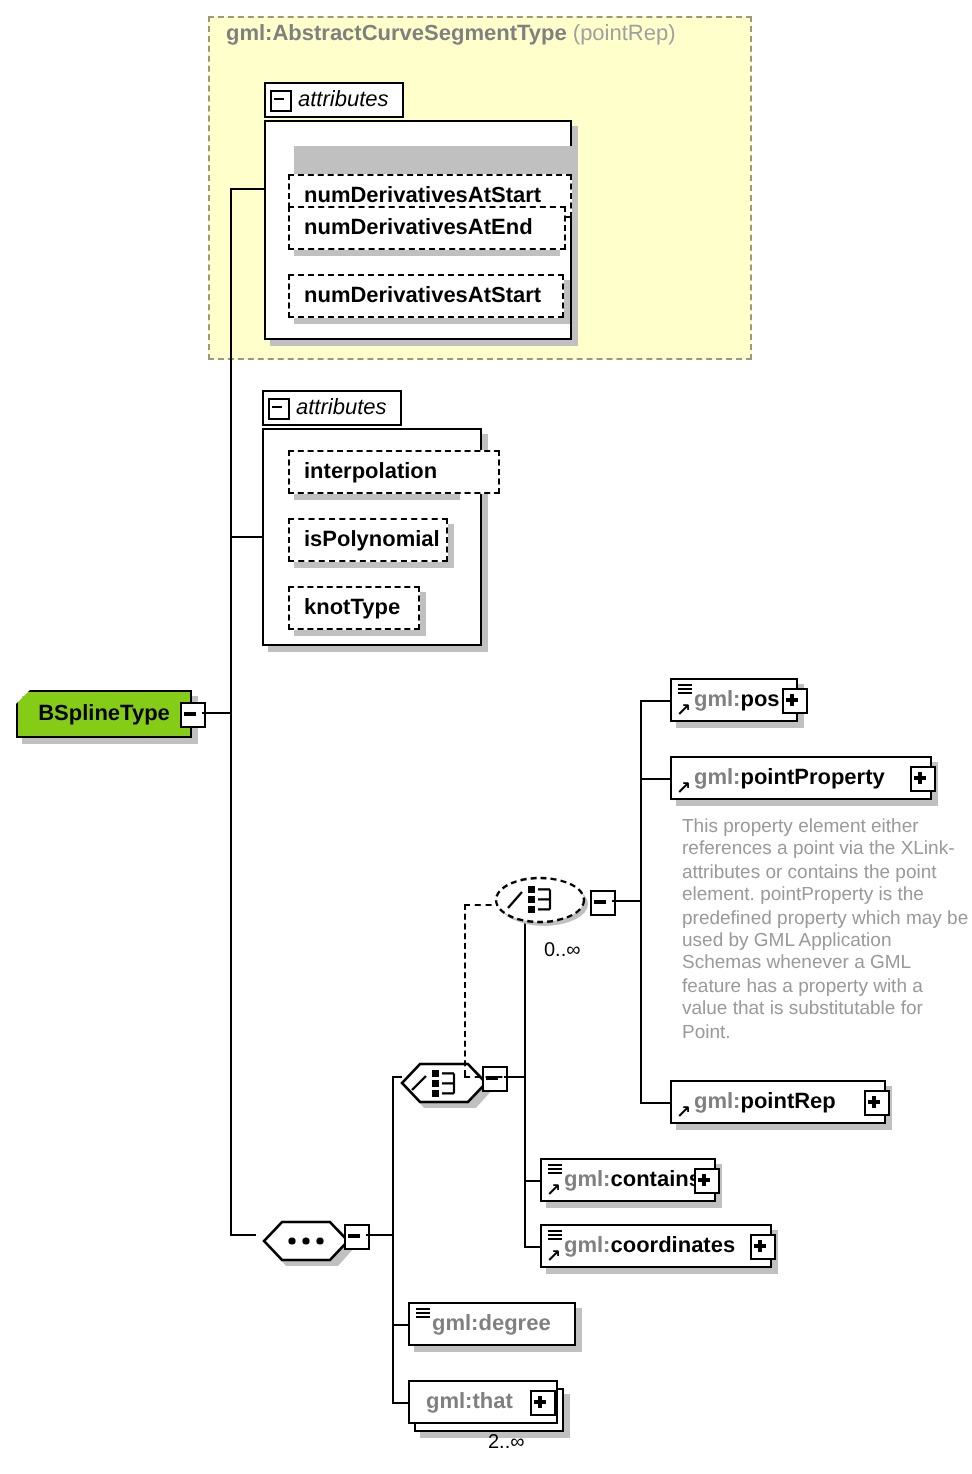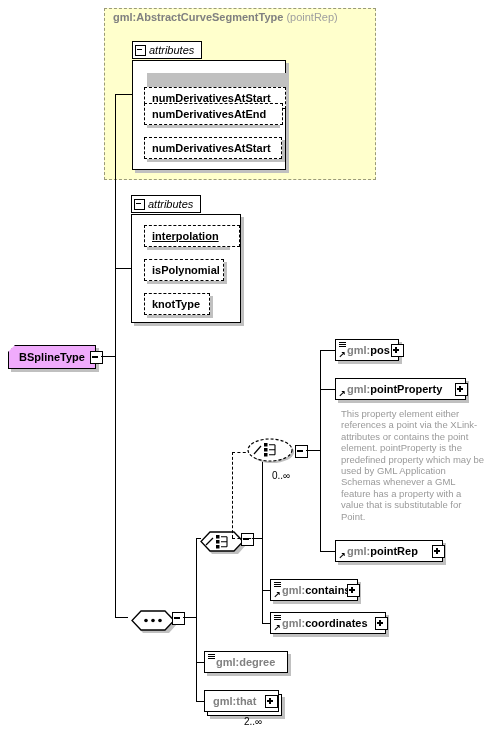--- a/index.html
+++ b/index.html
@@ -78,21 +78,21 @@
   .plus-box::before{content:"";position:absolute;left:1px;top:4px;width:6px;height:1.5px;background:#000;}
   .plus-box::after{content:"";position:absolute;left:3px;top:2px;width:1.5px;height:6px;background:#000;}
   .minus-conn{
     position:absolute;width:11px;height:11px;border:1.5px solid #000;background:#fff;
   }
   .minus-conn::before{content:"";position:absolute;left:1px;top:4px;width:6px;height:1.5px;background:#000;}
 
   
   #root-node{
     left:8px;top:345px;width:88px;height:24px;box-sizing:border-box;
-    border:1px solid #000;background:#f0abfc;
+    border:1px solid #000;background:#84cc16;
     display:flex;align-items:center;justify-content:center;
     font-size:11px;font-weight:bold;color:#000;
     clip-path:polygon(7px 0,100% 0,100% 100%,0 100%,0 7px);
   }
   #root-node-shadow{left:11px;top:348px;width:88px;height:24px;background:#c0c0c0;}
 
   .occ-label{
     position:absolute;font-size:10px;color:#000;white-space:nowrap;
   }
 
@@ -141,21 +141,21 @@
 </div>
 
 <div class="abs shadow" style="left:134px;top:217px;width:110px;height:109px;"></div>
 <div class="abs attr-frame" style="left:131px;top:214px;width:110px;height:109px;"></div>
 <div class="abs attr-hdr" style="left:131px;top:195px;width:70px;">
   <span class="minus-box"></span>
   <span>attributes</span>
 </div>
 
 <div class="abs shadow" style="left:147px;top:228px;width:83px;height:22px;"></div>
-<div class="abs attr-item" style="left:144px;top:225px;width:96px;text-decoration:underline;">
+<div class="abs attr-item" style="left:144px;top:225px;width:106px;">
   <span>interpolation</span>
 </div>
 
 <div class="abs shadow" style="left:147px;top:262px;width:80px;height:22px;"></div>
 <div class="abs attr-item" style="left:144px;top:259px;width:80px;">
   <span>isPolynomial</span>
 </div>
 
 <div class="abs shadow" style="left:147px;top:296px;width:66px;height:22px;"></div>
 <div class="abs attr-item" style="left:144px;top:293px;width:66px;">

